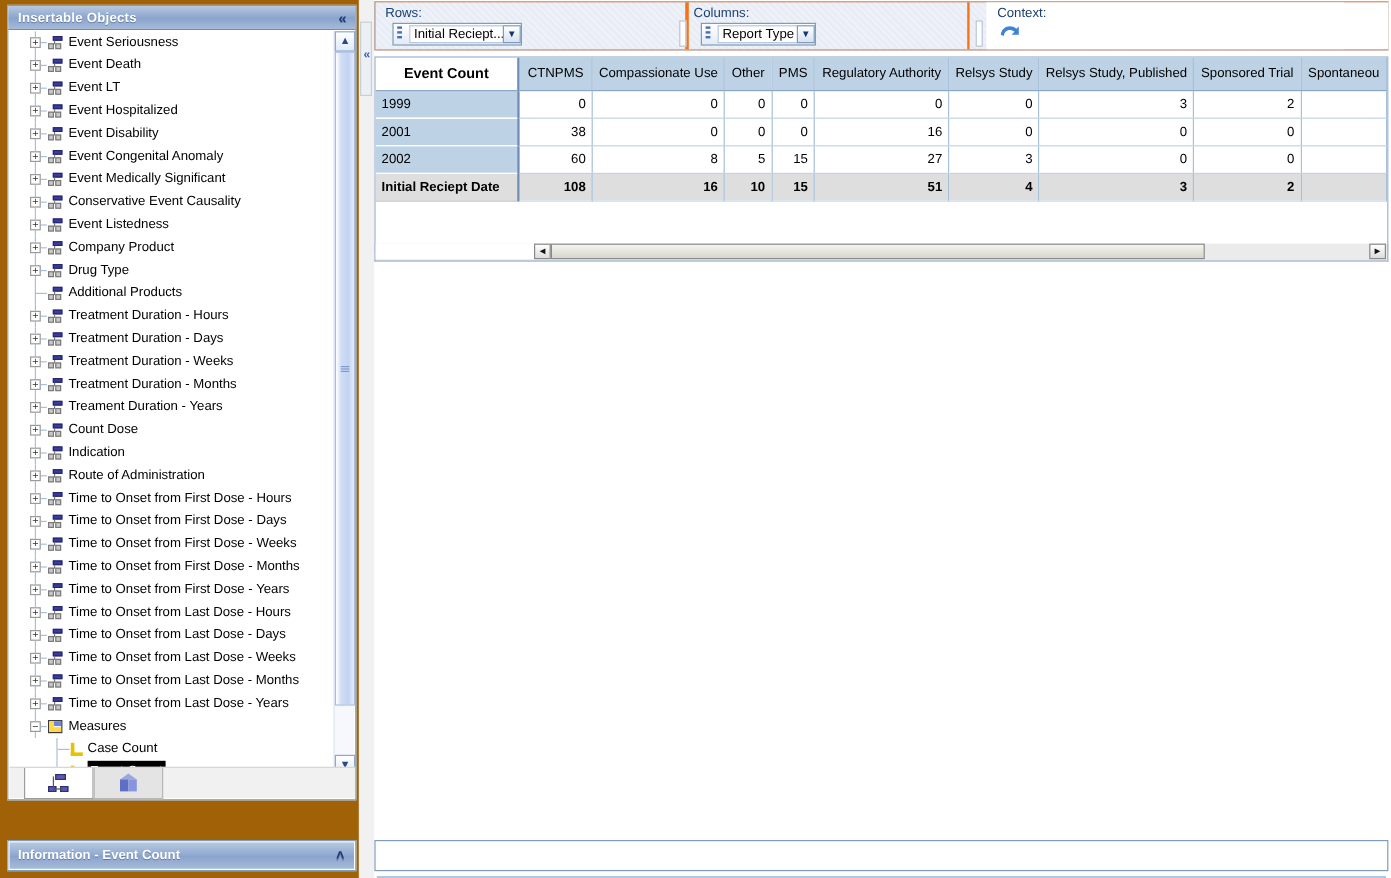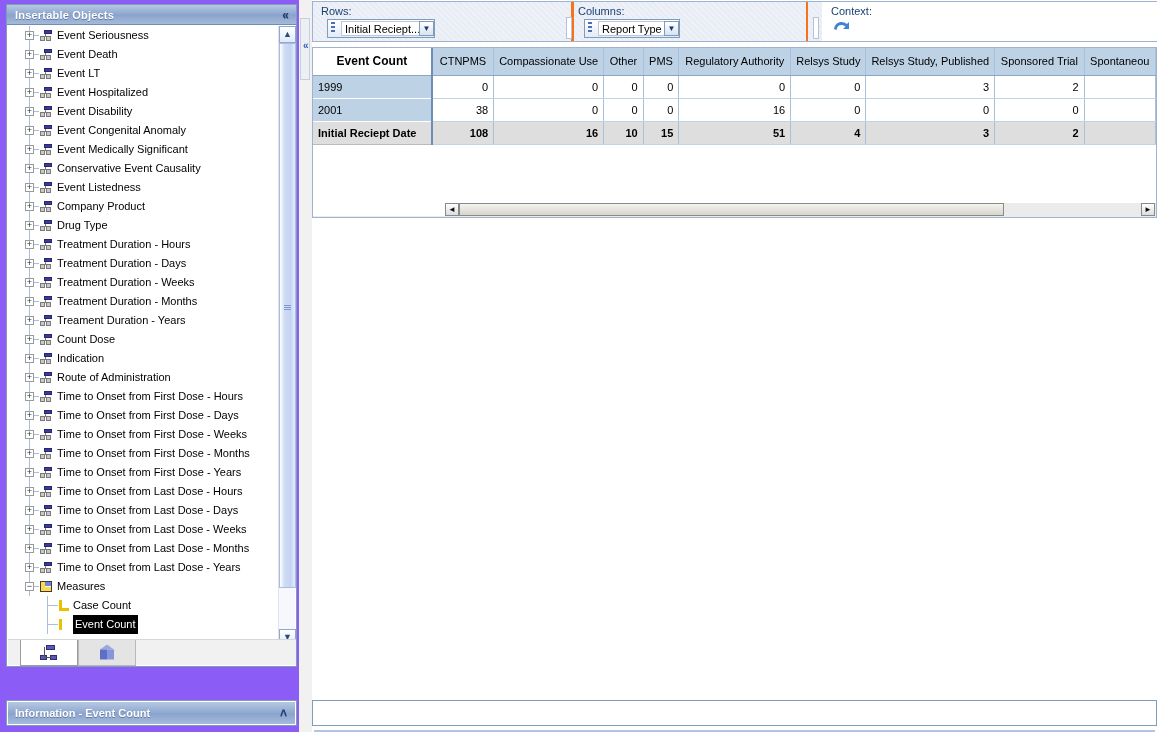--- a/index.html
+++ b/index.html
@@ -6,21 +6,21 @@
   body{
     width:1159px;height:732px;overflow:hidden;
     background:#ffffff;
     font-family:"Liberation Sans", sans-serif;
     font-size:11px;color:#000;
     -webkit-font-smoothing:none;
   }
   #app{position:relative;width:1159px;height:732px;background:#fdfdfd;}
 
   
-  #left-panel{position:absolute;left:0;top:0;width:306px;height:732px;background:#8b5cf6;}
+  #left-panel{position:absolute;left:0;top:0;width:306px;height:732px;background:#a16207;}
   .panel-frame{
     position:absolute;left:6px;top:4px;width:291px;height:663px;
     border:1px solid #7f9db9;background:#ffffff;box-sizing:border-box;
   }
   .panel-title{
     position:absolute;left:0;top:0;right:0;height:20px;
     background:linear-gradient(to bottom,#b7c8e2 0%,#8fa8cf 48%,#8aa3cc 52%,#a5bada 100%);
     border-bottom:1px solid #6f8cb5;
     color:#ffffff;font-weight:bold;font-size:11px;
     line-height:20px;padding-left:8px;box-sizing:border-box;
@@ -335,20 +335,26 @@
               <span class="expander">+</span>
               <span class="ico"><span class="ico-dim"><i class="a"></i><i class="d"></i><i class="b"></i><i class="c"></i></span></span>
               <span class="lbl">Company Product</span>
             </div>
             <div class="tnode">
               <span class="vline"></span>
               <span class="hline"></span>
               <span class="expander">+</span>
               <span class="ico"><span class="ico-dim"><i class="a"></i><i class="d"></i><i class="b"></i><i class="c"></i></span></span>
               <span class="lbl">Drug Type</span>
+            </div>
+            <div class="tnode">
+              <span class="vline"></span>
+              <span class="hline"></span>
+              <span class="ico"><span class="ico-dim"><i class="a"></i><i class="d"></i><i class="b"></i><i class="c"></i></span></span>
+              <span class="lbl">Additional Products</span>
             </div>
             <div class="tnode">
               <span class="vline"></span>
               <span class="hline"></span>
               <span class="expander">+</span>
               <span class="ico"><span class="ico-dim"><i class="a"></i><i class="d"></i><i class="b"></i><i class="c"></i></span></span>
               <span class="lbl">Treatment Duration - Hours</span>
             </div>
             <div class="tnode">
               <span class="vline"></span>
@@ -614,20 +620,32 @@
               <td class="val">38</td>
               <td class="val">0</td>
               <td class="val">0</td>
               <td class="val">0</td>
               <td class="val">16</td>
               <td class="val">0</td>
               <td class="val">0</td>
               <td class="val">0</td>
               <td class="val"></td>
             </tr>
+            <tr>
+              <td class="rowhdr">2002</td>
+              <td class="val">60</td>
+              <td class="val">8</td>
+              <td class="val">5</td>
+              <td class="val">15</td>
+              <td class="val">27</td>
+              <td class="val">3</td>
+              <td class="val">0</td>
+              <td class="val">0</td>
+              <td class="val"></td>
+            </tr>
             <tr class="total">
               <td class="rowhdr">Initial Reciept Date</td>
               <td class="val">108</td>
               <td class="val">16</td>
               <td class="val">10</td>
               <td class="val">15</td>
               <td class="val">51</td>
               <td class="val">4</td>
               <td class="val">3</td>
               <td class="val">2</td>

